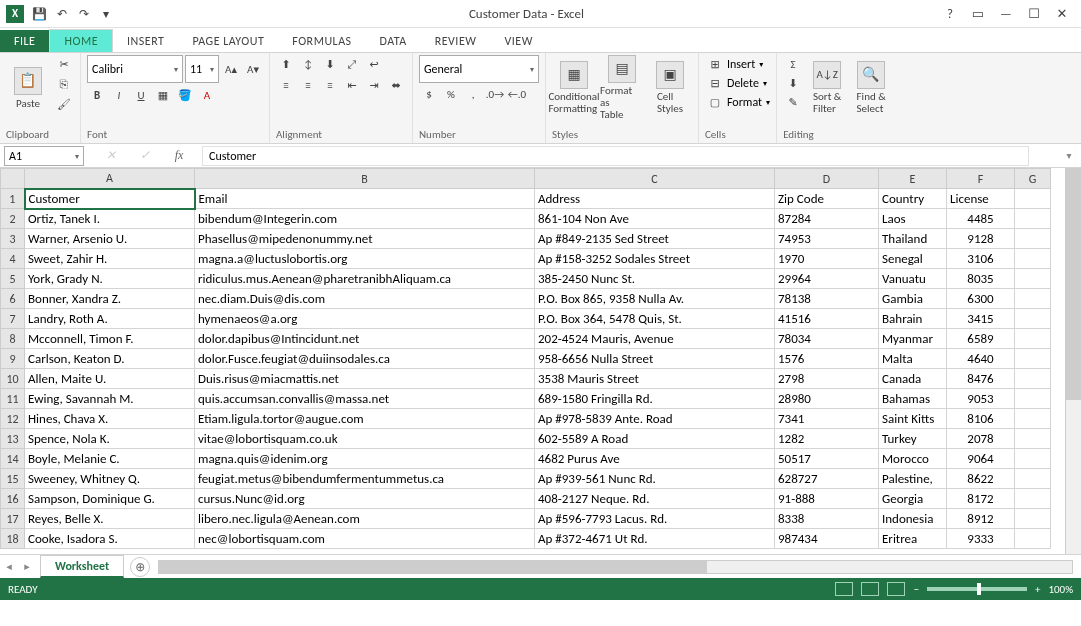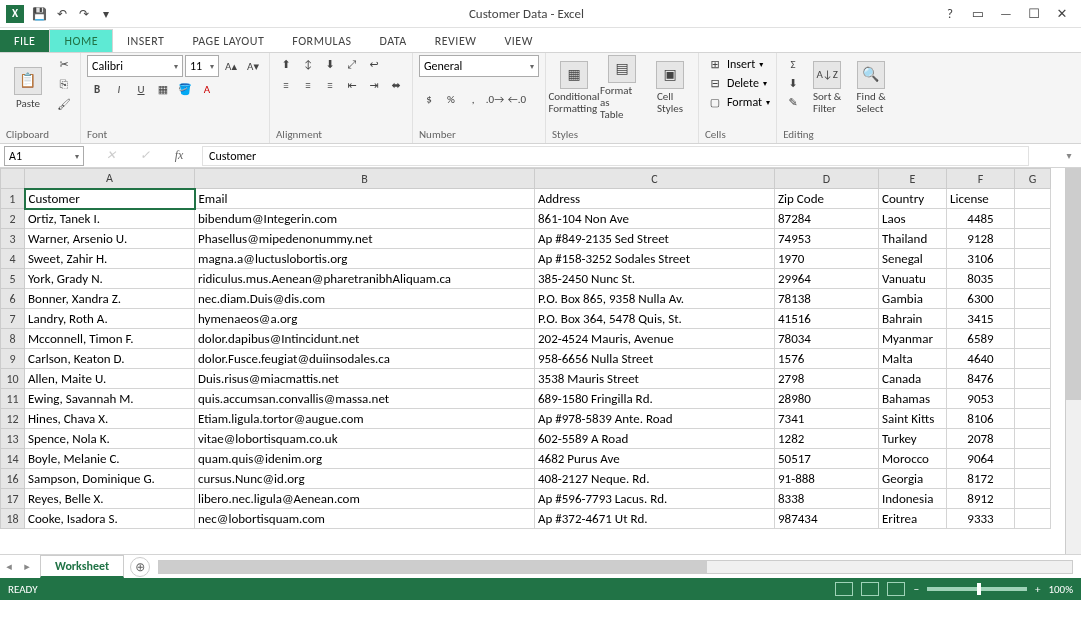--- a/index.html
+++ b/index.html
@@ -16,21 +16,21 @@
 .rtab.file { background: #217346; color: #fff; }
 .rtab.active { background: #5eead4; color: #217346; border: 1px solid #d4d4d4; border-bottom: none; }
 .ribbon-body { height: 92px; background: #f5f5f5; border-top: 1px solid #d4d4d4; border-bottom: 1px solid #d4d4d4; display: flex; }
 .group { display: flex; flex-direction: column; border-right: 1px solid #e1e1e1; padding: 2px 6px 0; }
 .group-content { flex: 1; display: flex; align-items: flex-start; gap: 4px; }
 .group-label { font-size: 11px; color: #666; padding-bottom: 2px; }
 .vcol { display: flex; flex-direction: column; gap: 2px; }
 .bigbtn { display: flex; flex-direction: column; align-items: center; justify-content: center; width: 44px; height: 66px; font-size: 11px; color: #444; }
 .bigicon { width: 28px; height: 28px; background: #e6e6e6; border: 1px solid #bbb; margin-bottom: 2px; display: flex; align-items: center; justify-content: center; font-size: 14px; }
 .smbtn { width: 20px; height: 18px; display: flex; align-items: center; justify-content: center; font-size: 11px; color: #444; border: 1px solid transparent; }
-.font-combo, .size-combo { height: 22px; border: 1px solid #ababab; background: #fff; font-size: 12px; padding: 0 4px; display: flex; align-items: center; }
+.font-combo, .size-combo { height: 28px; border: 1px solid #ababab; background: #fff; font-size: 12px; padding: 0 4px; display: flex; align-items: center; }
 .font-combo { width: 96px; }
 .size-combo { width: 34px; }
 .combo-arrow { margin-left: auto; font-size: 8px; color: #666; padding-left: 4px; }
 .hrow { display: flex; gap: 2px; align-items: center; }
 .namebox-row { height: 24px; display: flex; align-items: center; border-bottom: 1px solid #d4d4d4; background: #fff; gap: 12px; }
 .namebox { width: 80px; height: 20px; border: 1px solid #ababab; margin: 0 4px; display: flex; align-items: center; padding: 0 4px; font-size: 12px; background: #fff; }
 .fx-btn { width: 22px; height: 20px; display: flex; align-items: center; justify-content: center; font-style: italic; color: #666; font-family: "Times New Roman"; }
 .formula-bar { flex: 1; height: 20px; border: 1px solid #e1e1e1; background: #fff; display: flex; align-items: center; padding: 0 6px; font-size: 12px; margin-right: 20px; }
 .expand-fx { width: 16px; height: 20px; display: flex; align-items: center; justify-content: center; color: #888; font-size: 10px; margin-right: 4px; }
 .grid-wrap { position: relative; width: 1081px; }
@@ -151,21 +151,21 @@
           <div class="smbtn">⇥</div>
           <div class="smbtn">⬌</div>
         </div>
       </div>
     </div>
     <div class="group-label">Alignment</div>
   </div>
 
   <div class="group">
     <div class="group-content">
-      <div class="vcol" style="gap:13px">
+      <div class="vcol" style="gap:2px">
         <div class="font-combo" style="width:120px">
             <span>General</span>
             <span class="combo-arrow">▾</span>
           </div>
         <div class="hrow">
           <div class="smbtn">$</div>
           <div class="smbtn">%</div>
           <div class="smbtn">,</div>
           <div class="smbtn">.0→</div>
           <div class="smbtn">←.0</div>
@@ -404,25 +404,35 @@
           <td class="cell">vitae@lobortisquam.co.uk</td>
           <td class="cell">602-5589 A Road</td>
           <td class="cell">1282</td>
           <td class="cell">Turkey</td>
           <td class="cell num">2078</td>
           <td class="cell"></td>
         </tr>
         <tr>
           <th class="rowhead">14</th>
           <td class="cell">Boyle, Melanie C.</td>
-          <td class="cell">quam.quis@idenim.org</td>
+          <td class="cell">magna.quis@idenim.org</td>
           <td class="cell">4682 Purus Ave</td>
           <td class="cell">50517</td>
           <td class="cell">Morocco</td>
           <td class="cell num">9064</td>
+          <td class="cell"></td>
+        </tr>
+        <tr>
+          <th class="rowhead">15</th>
+          <td class="cell">Sweeney, Whitney Q.</td>
+          <td class="cell">feugiat.metus@bibendumfermentummetus.ca</td>
+          <td class="cell">Ap #939-561 Nunc Rd.</td>
+          <td class="cell">628727</td>
+          <td class="cell">Palestine,</td>
+          <td class="cell num">8622</td>
           <td class="cell"></td>
         </tr>
         <tr>
           <th class="rowhead">16</th>
           <td class="cell">Sampson, Dominique G.</td>
           <td class="cell">cursus.Nunc@id.org</td>
           <td class="cell">408-2127 Neque. Rd.</td>
           <td class="cell">91-888</td>
           <td class="cell">Georgia</td>
           <td class="cell num">8172</td>

